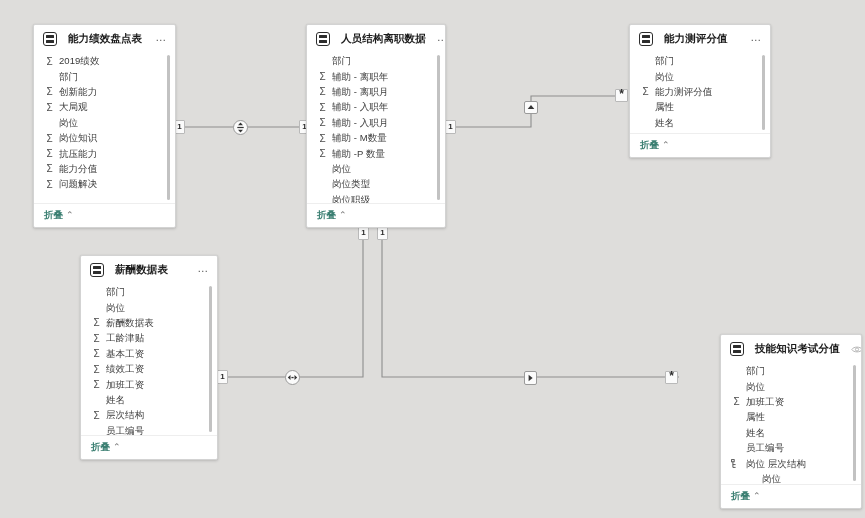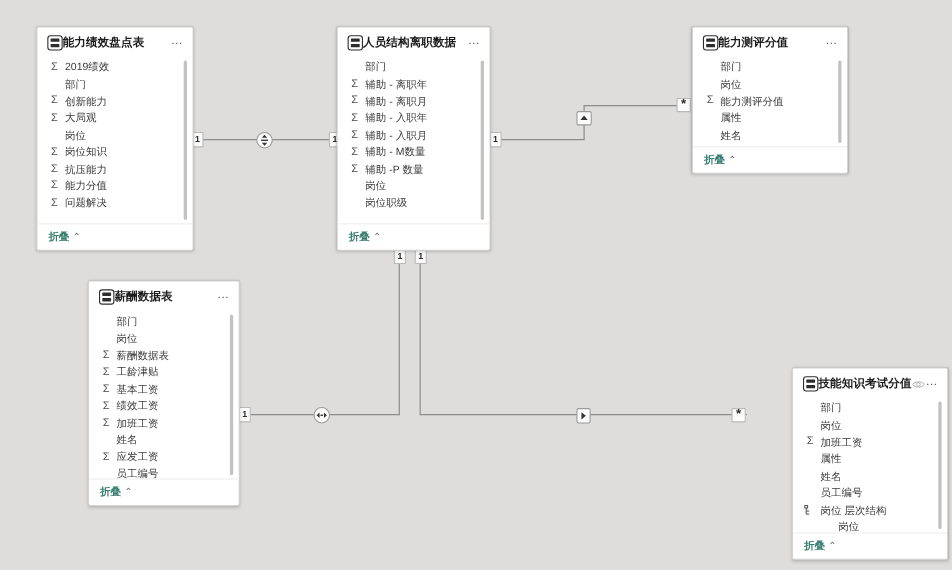--- a/index.html
+++ b/index.html
@@ -59,21 +59,21 @@
     z-index: 6;
     display: flex;
     flex-direction: column;
     overflow: hidden;
   }
   .tbl-head {
     display: flex;
     align-items: center;
     padding: 7px 8px 6px 9px;
     flex: 0 0 auto;
-    gap: 0;
+    gap: 11px;
   }
   .tbl-ico {
     width: 14px; height: 14px;
     flex: 0 0 14px;
     border: 1.4px solid #2d2d2d;
     border-radius: 3px;
     position: relative;
     background: #fff;
   }
   .tbl-ico::before {
@@ -296,20 +296,24 @@
           <div class="fld">
             <span class="gly">Σ</span>
             <span class="nm">辅助 -P 数量</span>
           </div>
           <div class="fld">
             <span class="gly blank">·</span>
             <span class="nm">岗位</span>
           </div>
           <div class="fld">
             <span class="gly blank">·</span>
+            <span class="nm">岗位类型</span>
+          </div>
+          <div class="fld">
+            <span class="gly blank">·</span>
             <span class="nm">岗位职级</span>
           </div>
           <div class="scroll"></div>
         </div>
         <div class="tbl-foot">
           <span class="lab">折叠</span>
           <span class="chev">⌃</span>
         </div>
       </div>
       <div class="tbl" style="left: 629px; top: 24px; width: 142px; height: 134px;">
@@ -383,21 +387,21 @@
           <div class="fld">
             <span class="gly">Σ</span>
             <span class="nm">加班工资</span>
           </div>
           <div class="fld">
             <span class="gly blank">·</span>
             <span class="nm">姓名</span>
           </div>
           <div class="fld">
             <span class="gly">Σ</span>
-            <span class="nm">应发工资</span>
+            <span class="nm">层次结构</span>
           </div>
           <div class="fld">
             <span class="gly blank">·</span>
             <span class="nm">员工编号</span>
           </div>
           <div class="scroll"></div>
         </div>
         <div class="tbl-foot">
           <span class="lab">折叠</span>
           <span class="chev">⌃</span>

